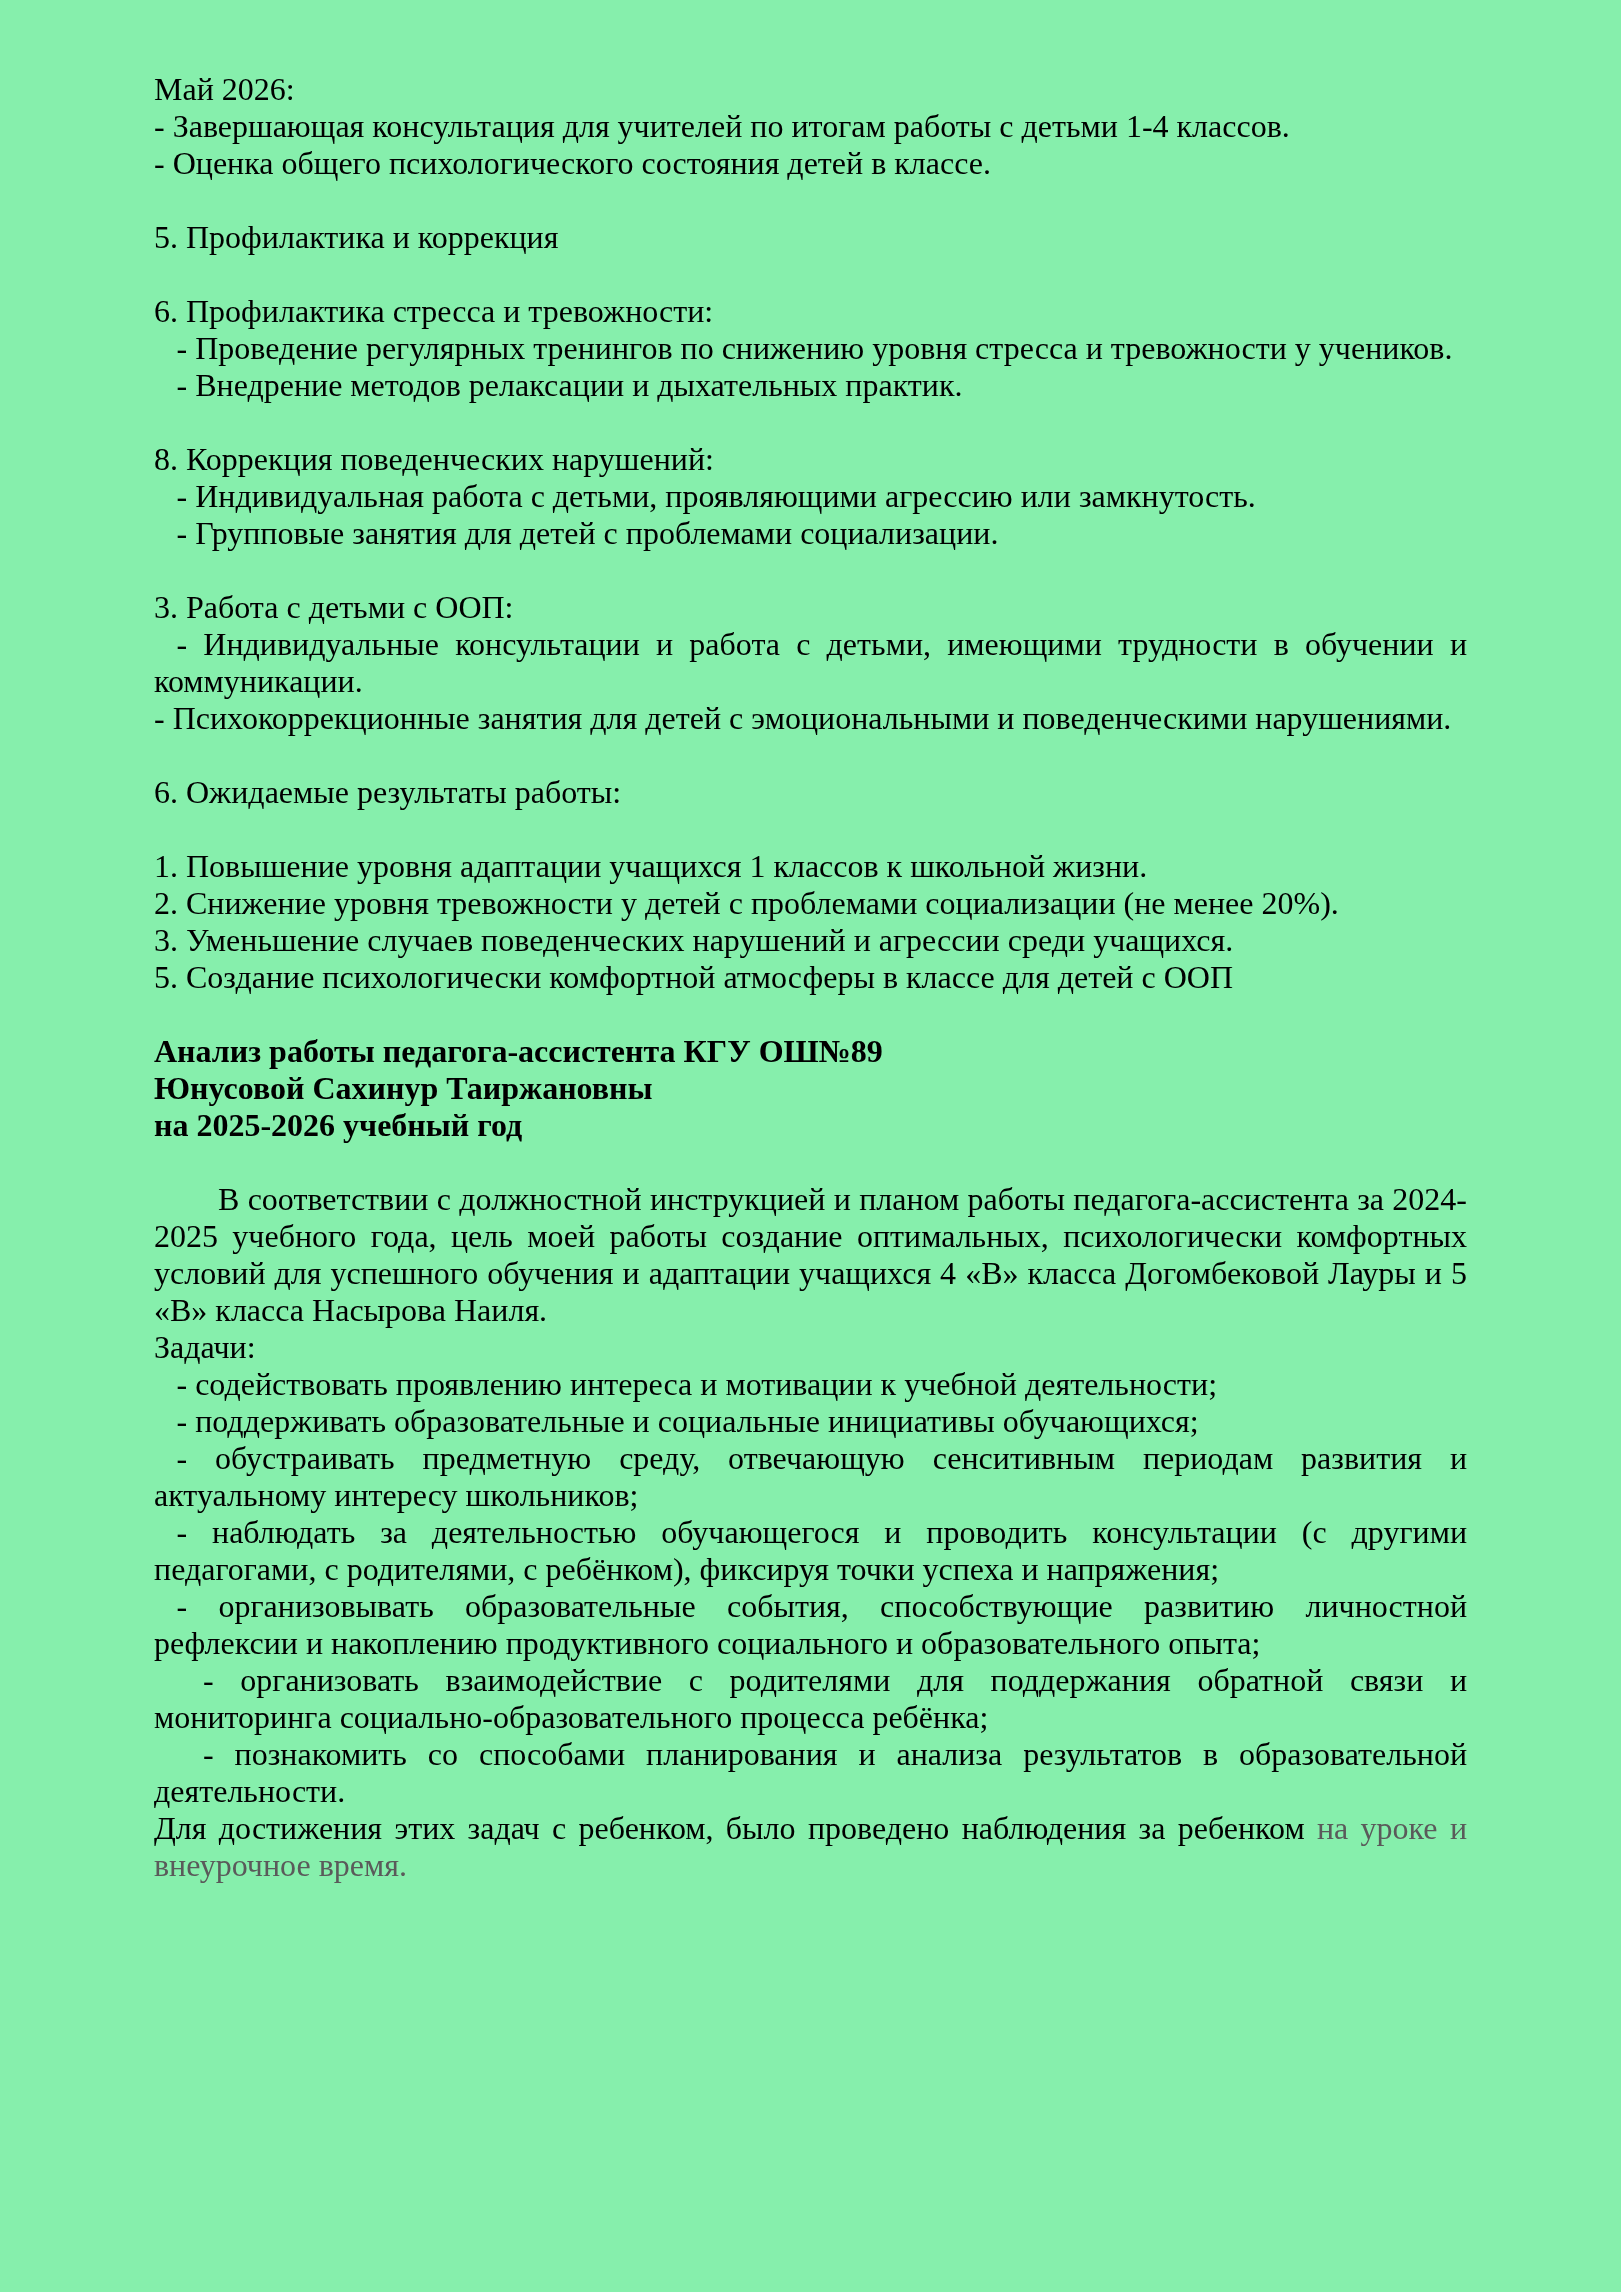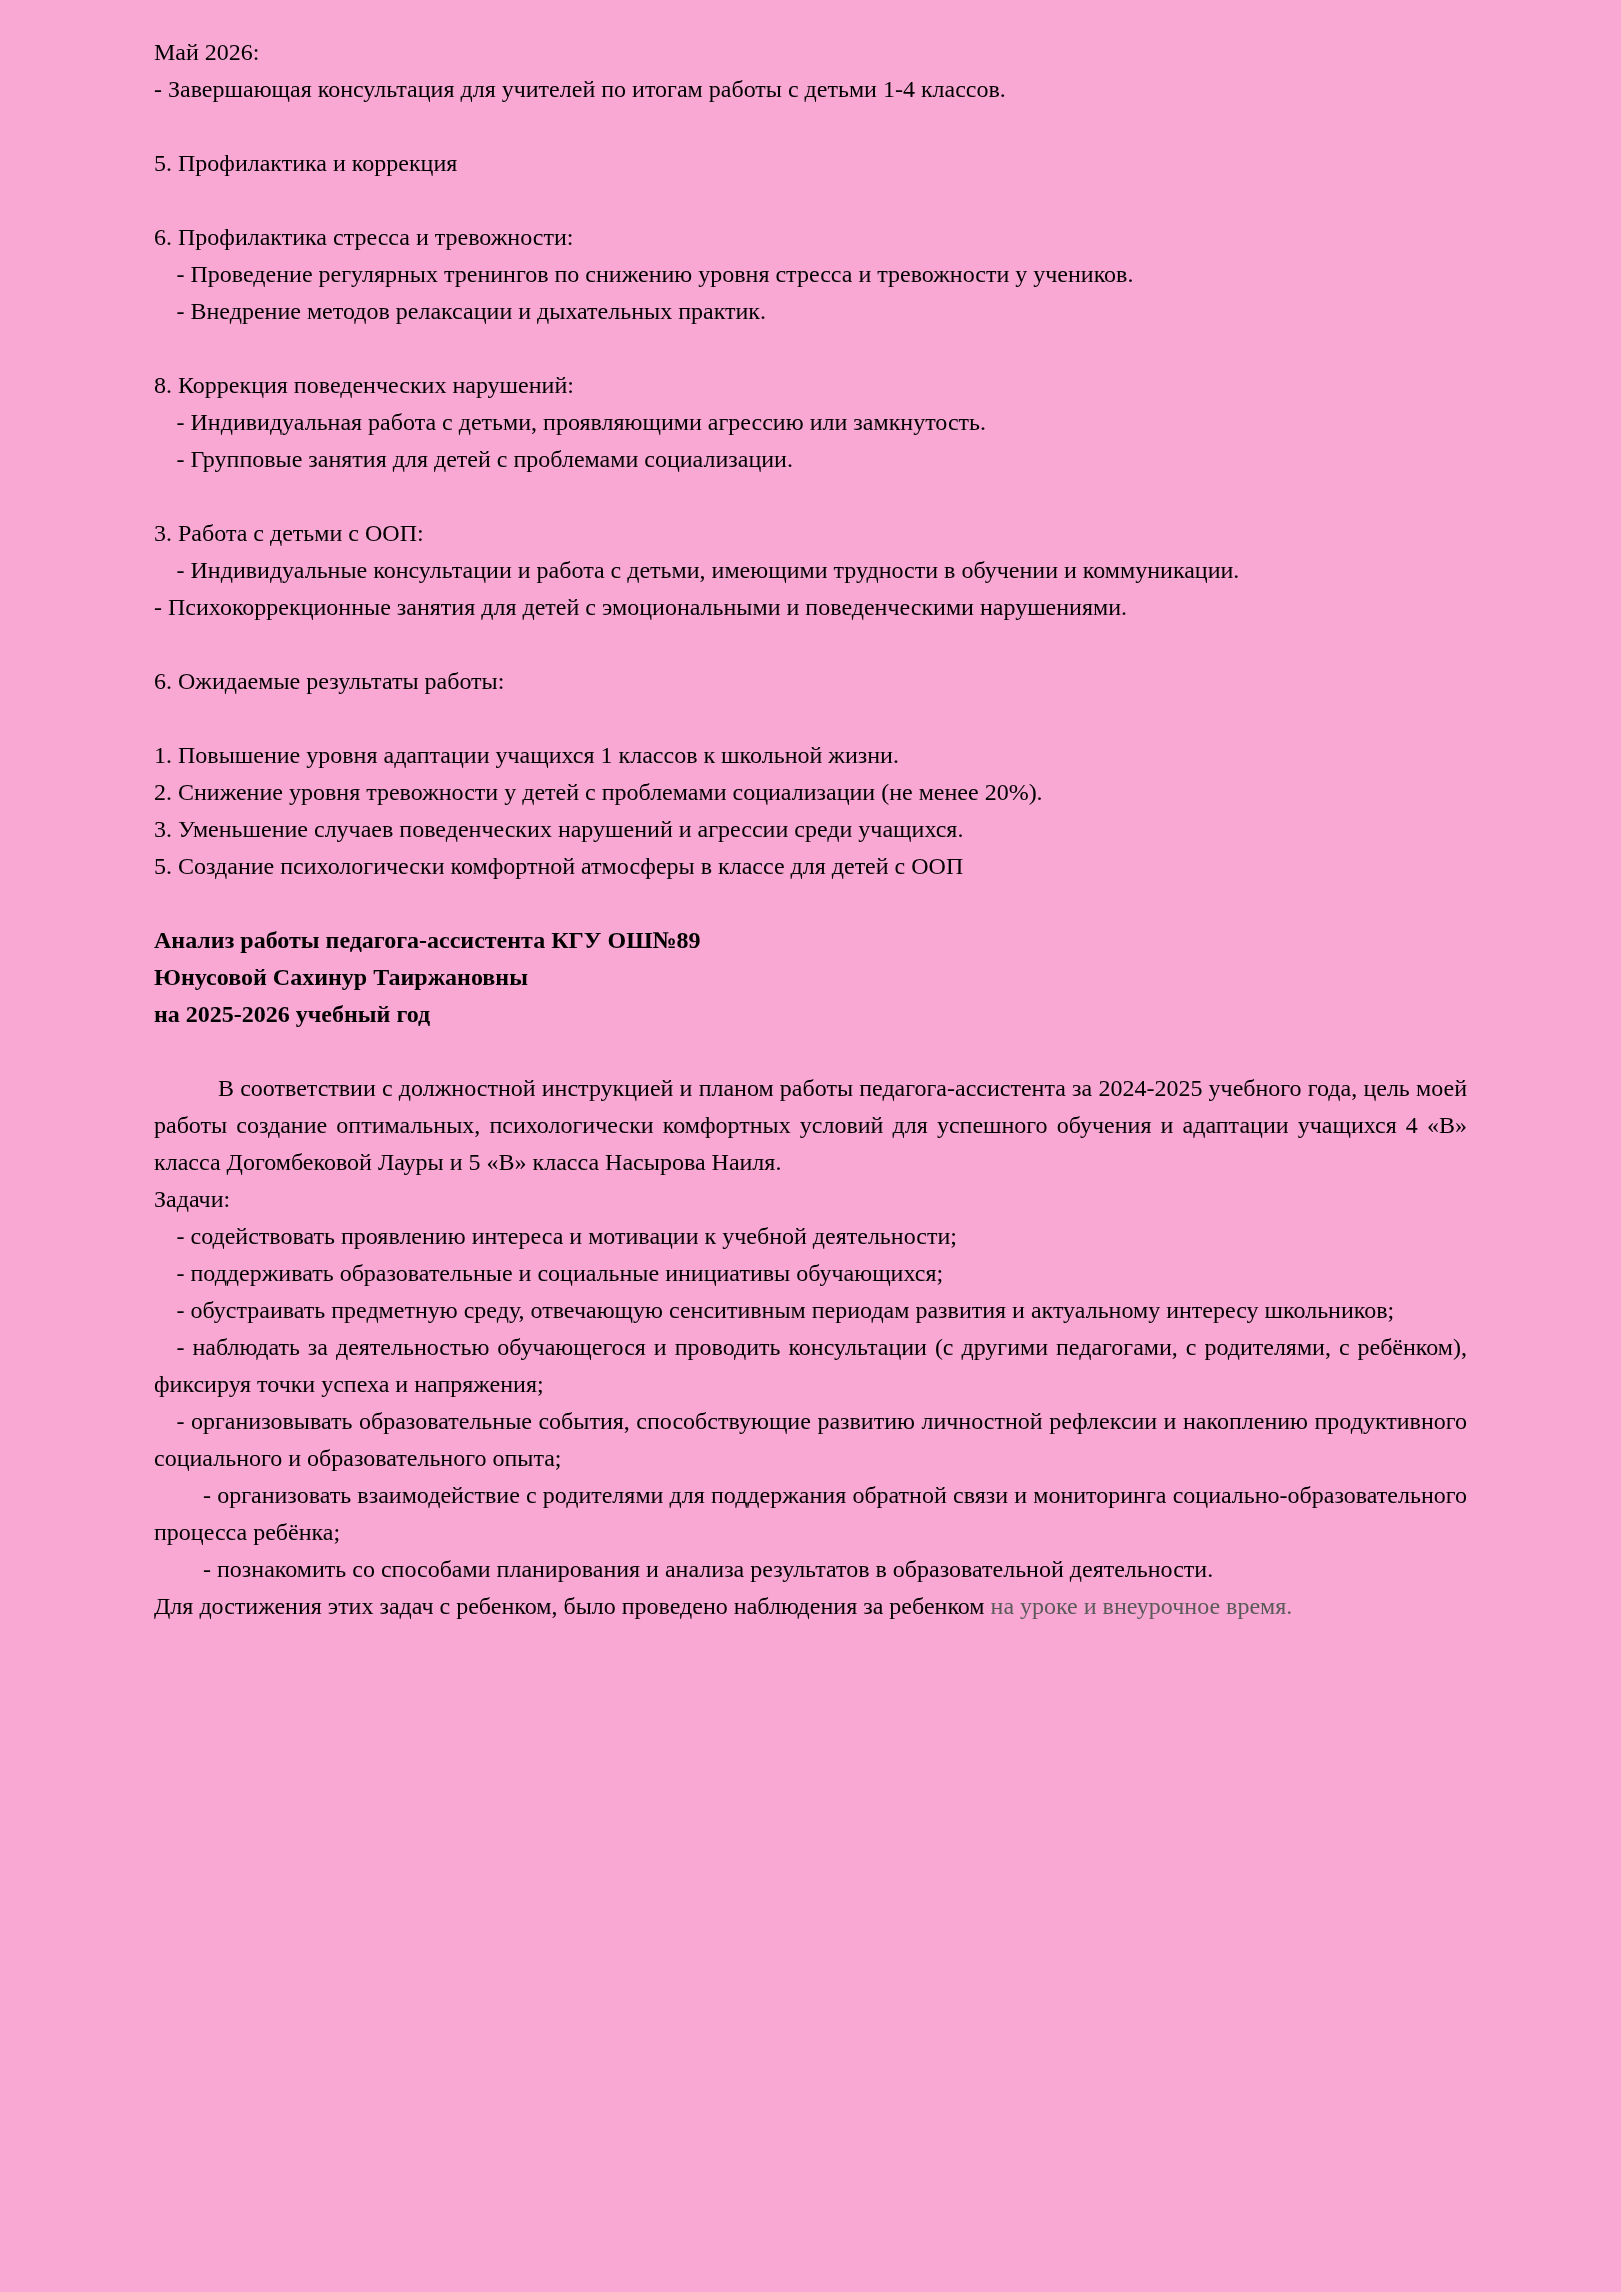--- a/index.html
+++ b/index.html
@@ -1,44 +1,45 @@
 <!DOCTYPE html>
 <html lang="ru"><head>
 <meta charset="utf-8">
 <style>
   html, body { margin: 0; padding: 0; background: #e8e8e8; }
   .page {
     position: relative;
     width: 1621px;
     height: 2293px;
     margin: 0 auto;
-    background: #f9a8d4;
+    background: #86efac;
     box-sizing: border-box;
-    padding: 34px 154px 0 154px;
+    padding: 71px 154px 0 154px;
     color: #000000;
     font-family: "Liberation Serif", "DejaVu Serif", serif;
-    font-size: 24px;
+    font-size: 32px;
     line-height: 37px;
   }
   .page p { margin: 0; text-align: justify; }
   .blank { height: 37px; }
   .center-bold { text-align: center; font-weight: bold; }
   .ind1 { text-indent: 22.5px; }
   .ind2 { text-indent: 31px; }
   .ind3 { text-indent: 49px; }
   .indpara { text-indent: 64px; }
   .muted { color: #5a5a5a; }
 </style>
 </head>
 <body>
 
 <div class="page">
 
   <p>Май 2026:</p>
   <p>- Завершающая консультация для учителей по итогам работы с детьми 1-4 классов.</p>
+  <p>- Оценка общего психологического состояния детей в классе.</p>
   <div class="blank"></div>
 
   <p>5. Профилактика и коррекция</p>
   <div class="blank"></div>
 
   <p>6. Профилактика стресса и тревожности:</p>
   <p class="ind1">- Проведение регулярных тренингов по снижению уровня стресса и тревожности у учеников.</p>
   <p class="ind1">- Внедрение методов релаксации и дыхательных практик.</p>
   <div class="blank"></div>
 

